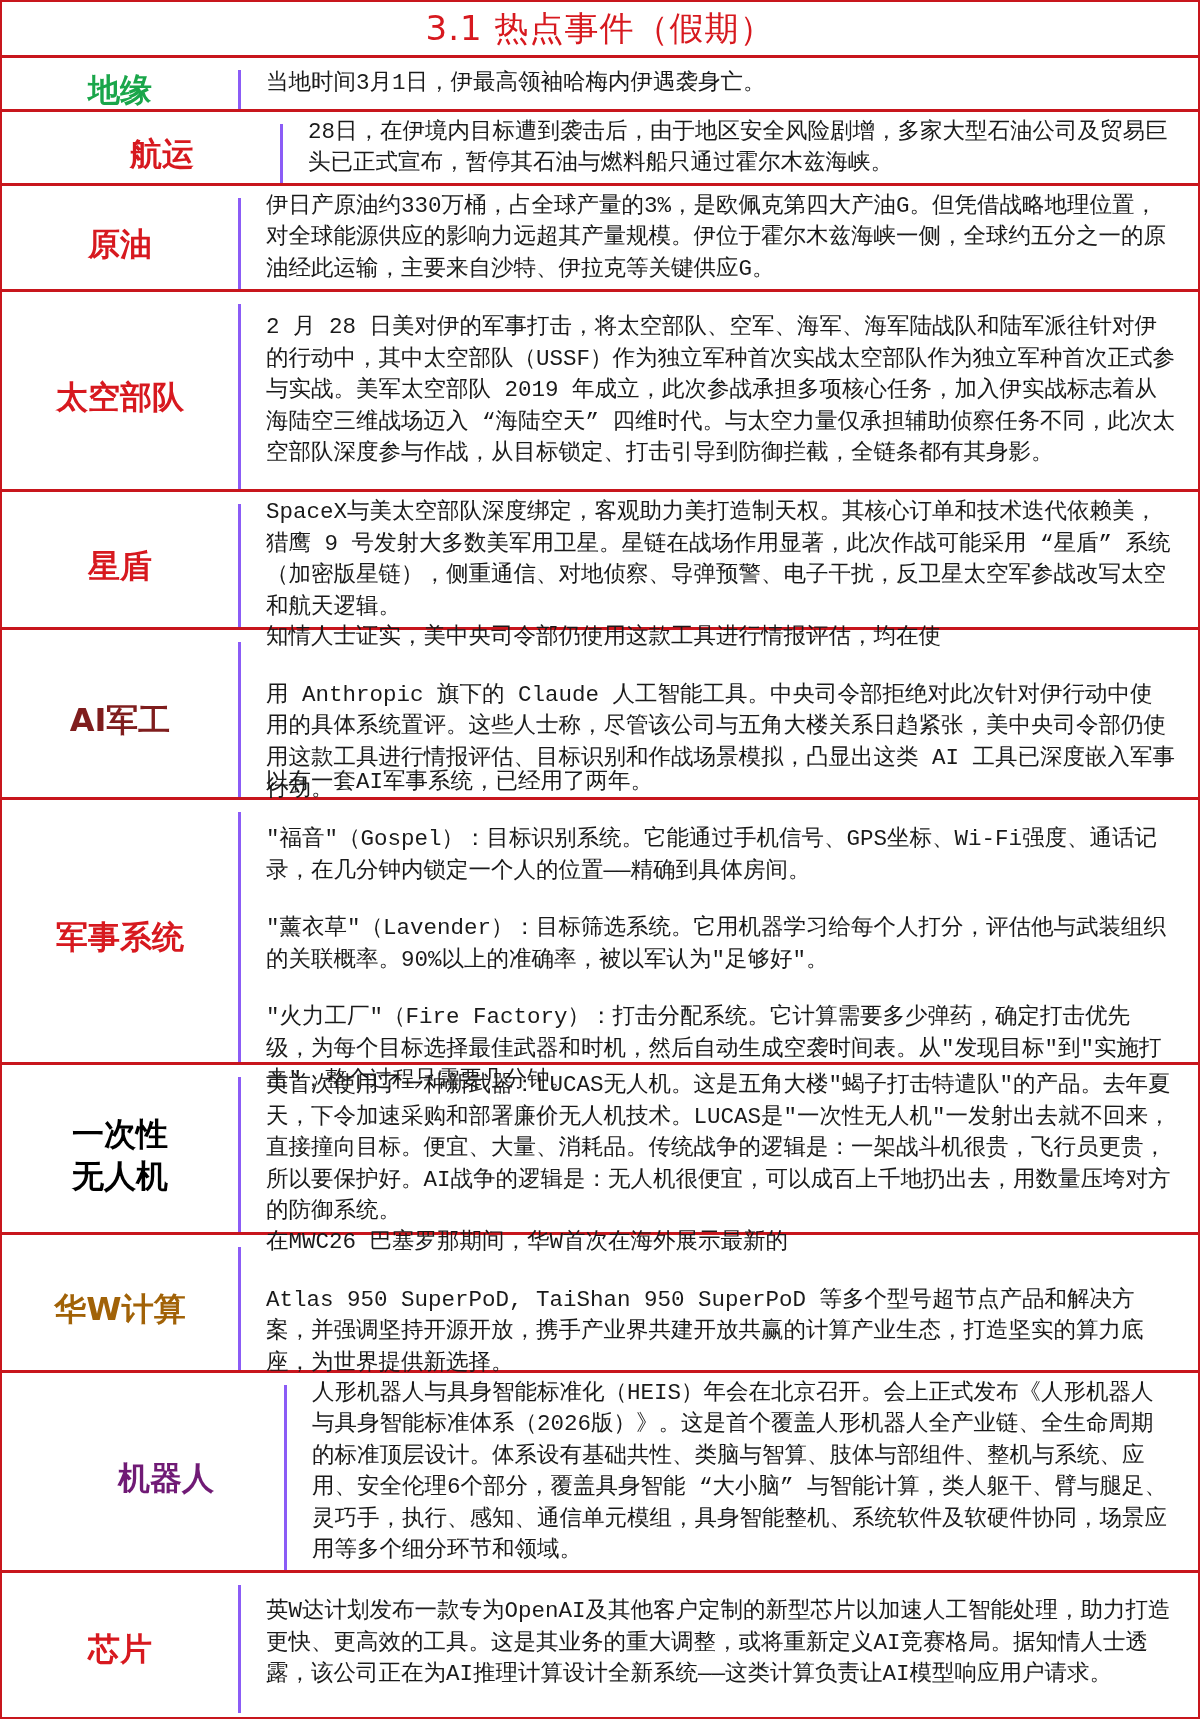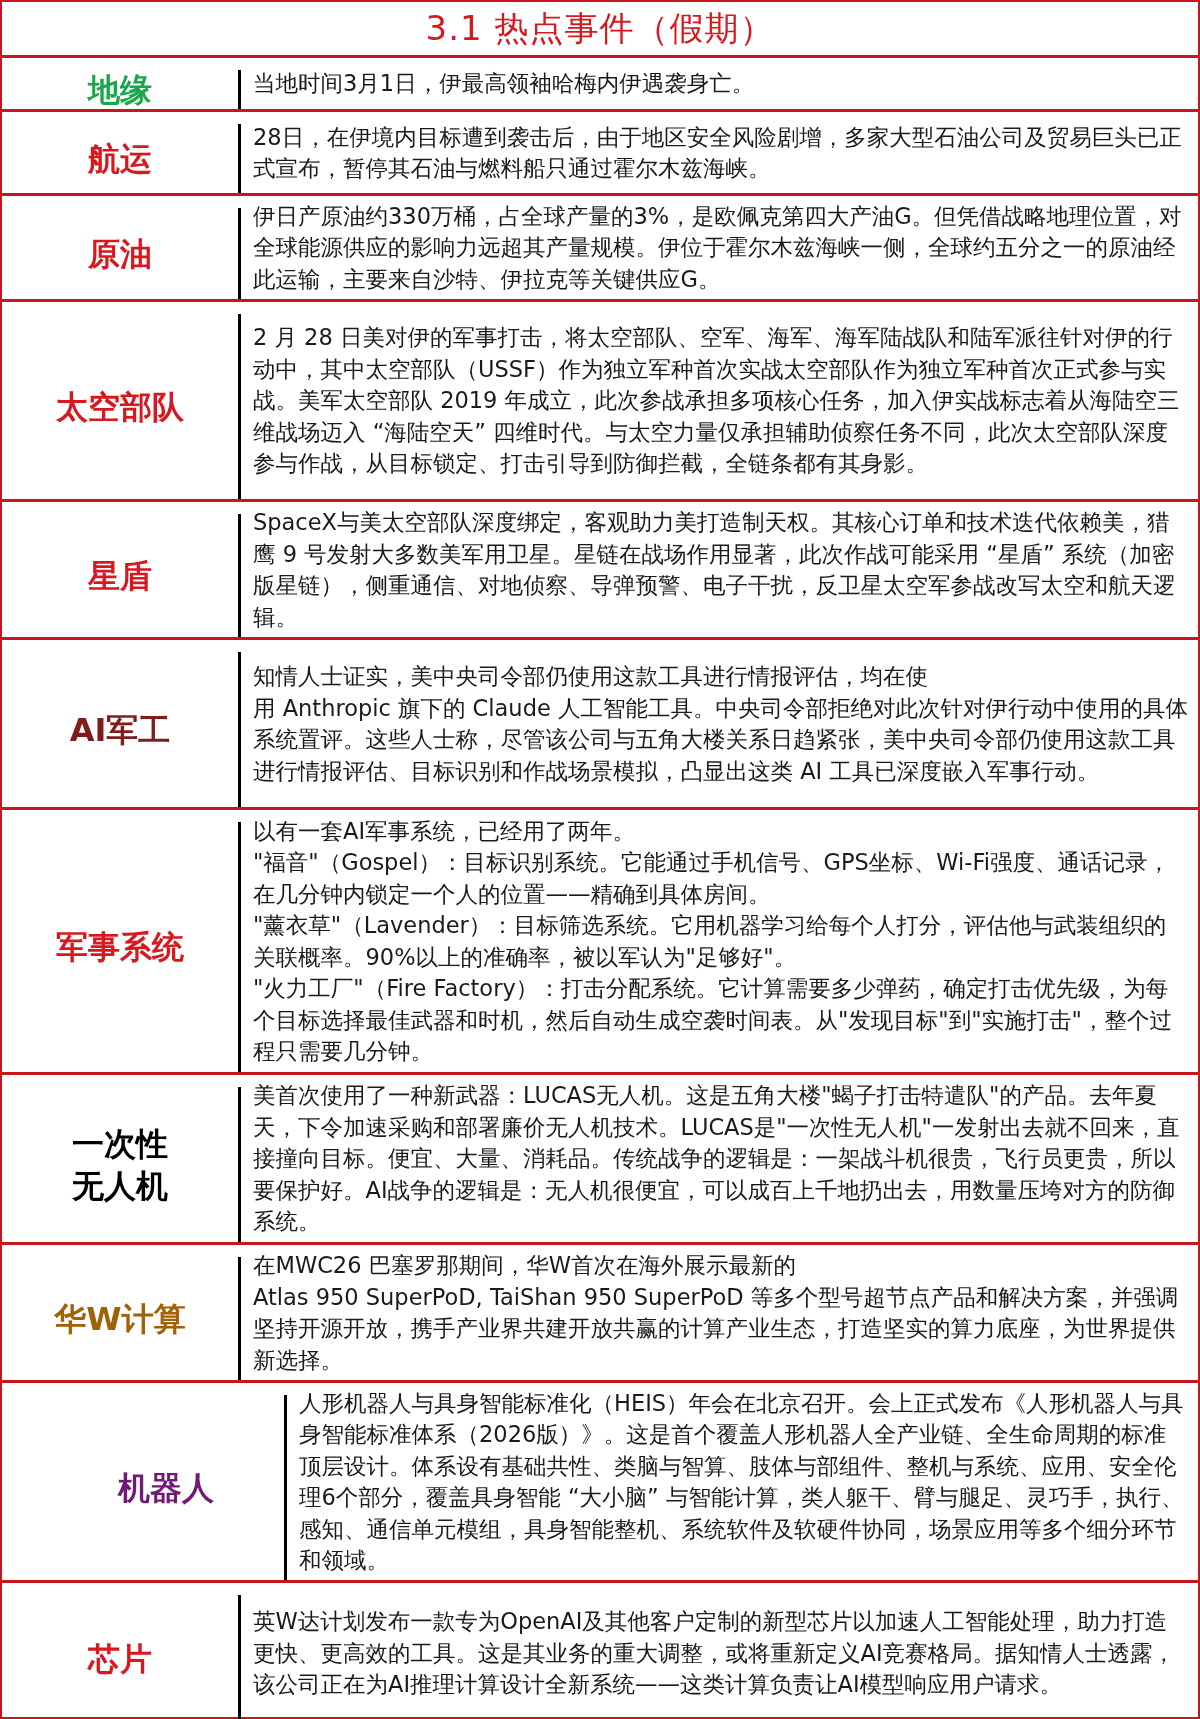--- a/index.html
+++ b/index.html
@@ -2,38 +2,38 @@
 <html><head>
 <meta charset="utf-8">
 <style>
   html, body { margin: 0; padding: 0; background: #ffffff; }
   body { width: 1200px; height: 1719px; overflow: hidden; font-family: "DejaVu Sans", "Liberation Sans", sans-serif; }
   .frame { position: absolute; left: 0; top: 0; width: 1196px; height: 1715px; border: 2px solid #c8161d; }
   .title { height: 53px; border-bottom: 3px solid #c8161d; display: flex; align-items: center; justify-content: center;
            font-size: 34px; font-weight: normal; color: #d7191f; letter-spacing: 1px; }
   .row { display: flex; border-bottom: 3px solid #c8161d; box-sizing: border-box; }
   .row:last-child { border-bottom: none; }
-  .label { width: 236px; flex: 0 0 236px; border-right: 3px solid #000000; display: flex; align-items: center; justify-content: center;
+  .label { width: 236px; flex: 0 0 236px; border-right: 3px solid #8b5cf6; display: flex; align-items: center; justify-content: center;
            text-align: right; font-size: 32px; font-weight: bold; color: #d7191f; line-height: 42px; margin-top: 12px; }
   .content { flex: 1; padding: 3px 10px 2px 12px; font-size: 22.5px; line-height: 31.5px; color: #1a1a1a; display: flex; flex-direction: column; justify-content: center; }
-  .content p { margin: 0; }
+  .content p { margin: 13px; font-family: Liberation Mono, monospace; }
 </style>
 </head>
 <body>
 
 <div class="frame">
   <div class="title">3.1 热点事件（假期）</div>
   <div id="rows">
       <div class="row" style="height: 54px;">
         <div class="label" style="color: rgb(26, 166, 74); white-space: pre-line;">地缘</div>
         <div class="content">
           <p>当地时间3月1日，伊最高领袖哈梅内伊遇袭身亡。</p>
         </div>
       </div>
-      <div class="row" style="height: 84px;">
+      <div class="row" style="height: 74px; padding-left: 42px;">
         <div class="label" style="color: rgb(215, 25, 31); white-space: pre-line;">航运</div>
         <div class="content">
           <p>28日，在伊境内目标遭到袭击后，由于地区安全风险剧增，多家大型石油公司及贸易巨头已正式宣布，暂停其石油与燃料船只通过霍尔木兹海峡。</p>
         </div>
       </div>
       <div class="row" style="height: 106px;">
         <div class="label" style="color: rgb(215, 25, 31); white-space: pre-line;">原油</div>
         <div class="content">
           <p>伊日产原油约330万桶，占全球产量的3%，是欧佩克第四大产油G。但凭借战略地理位置，对全球能源供应的影响力远超其产量规模。伊位于霍尔木兹海峡一侧，全球约五分之一的原油经此运输，主要来自沙特、伊拉克等关键供应G。</p>
         </div>

